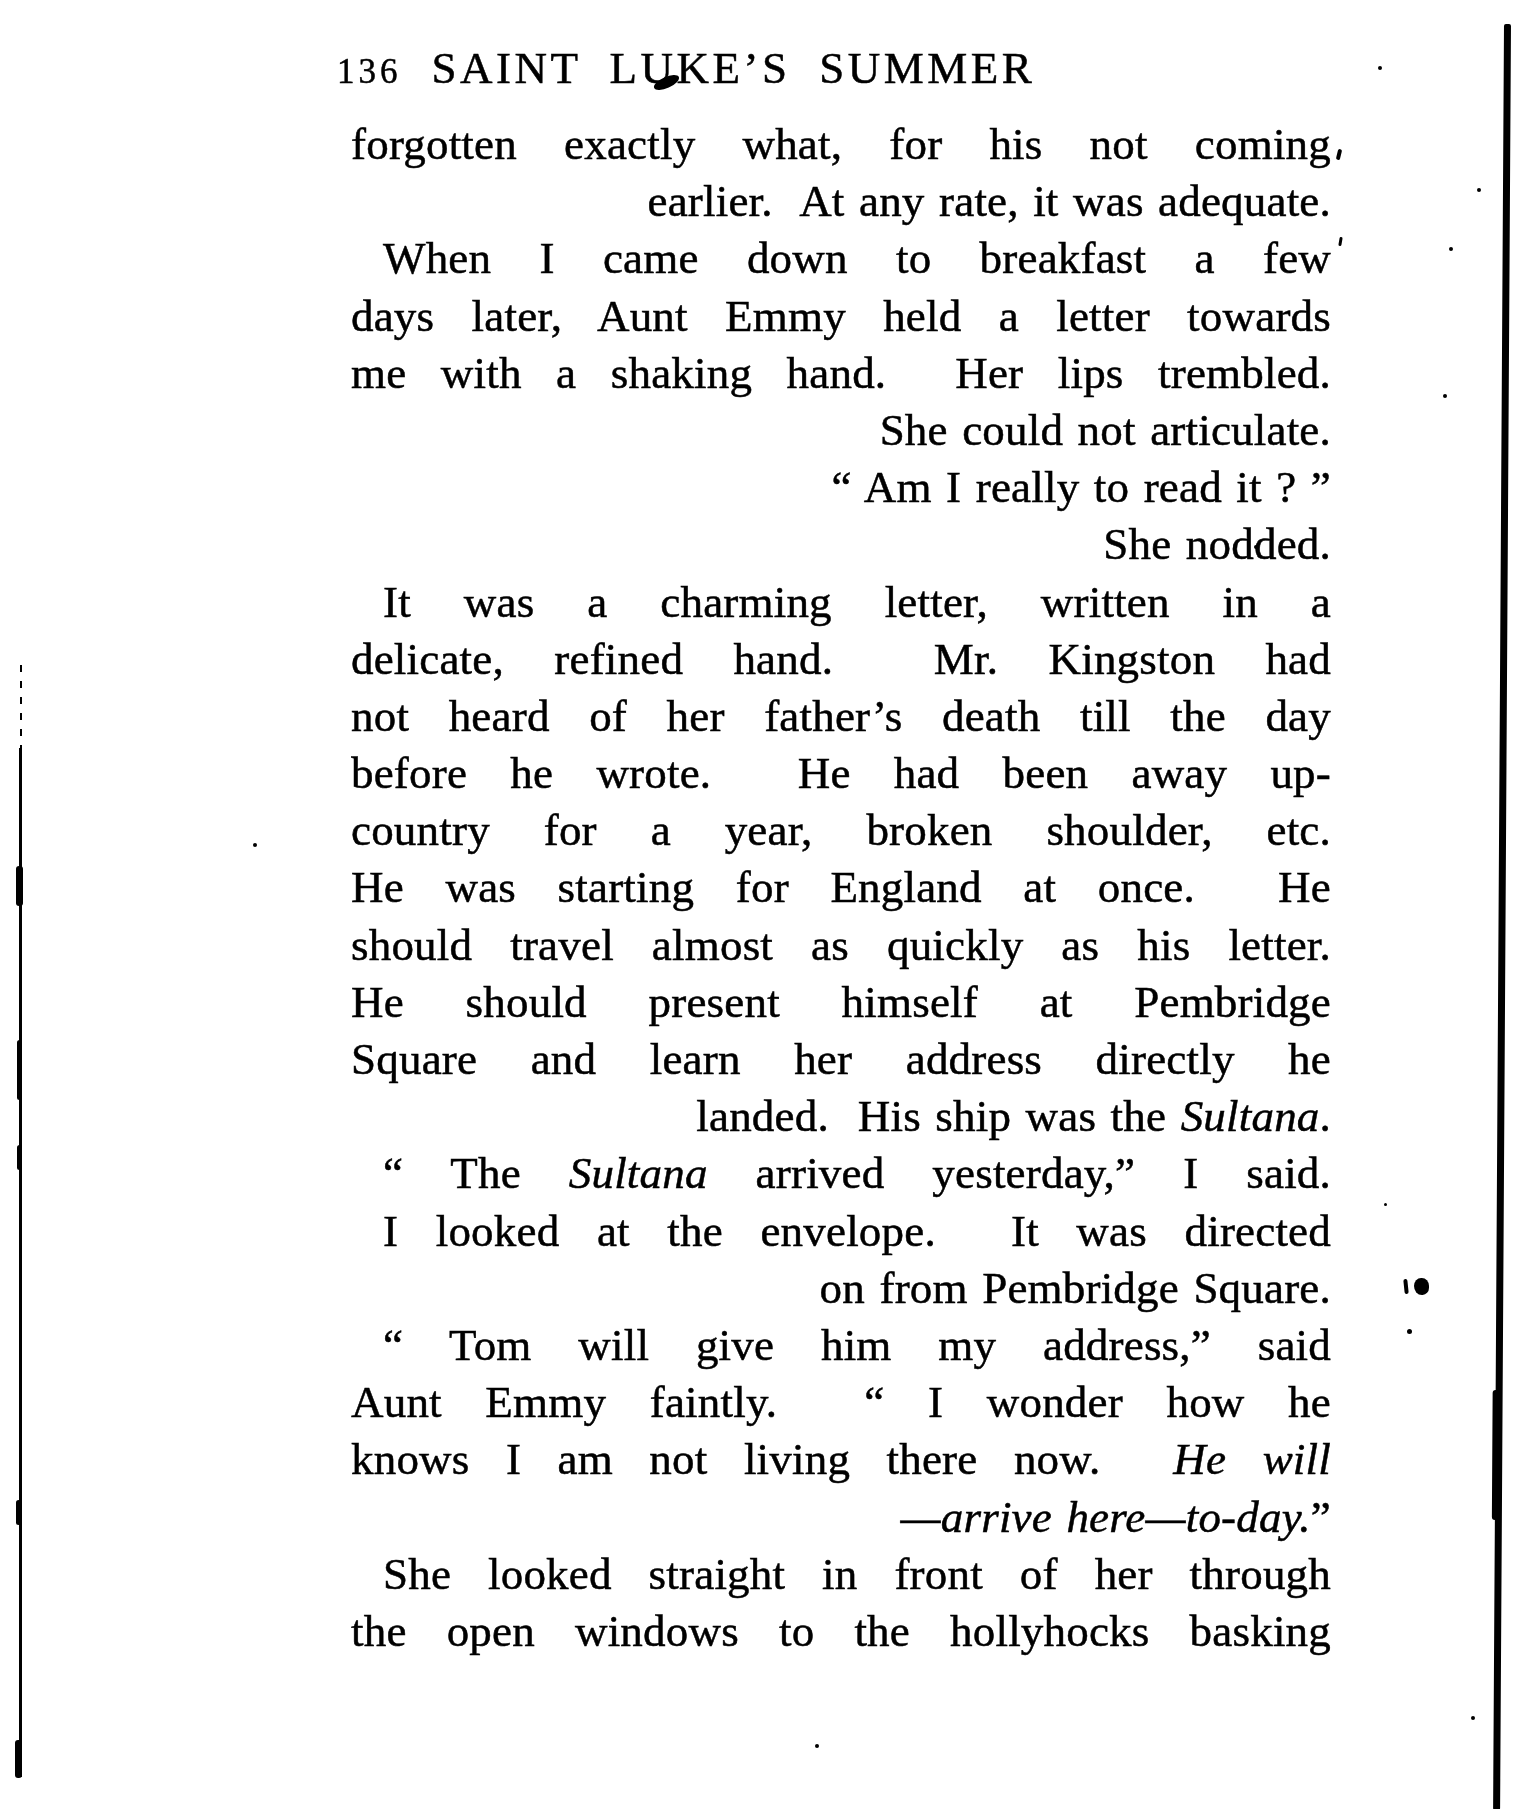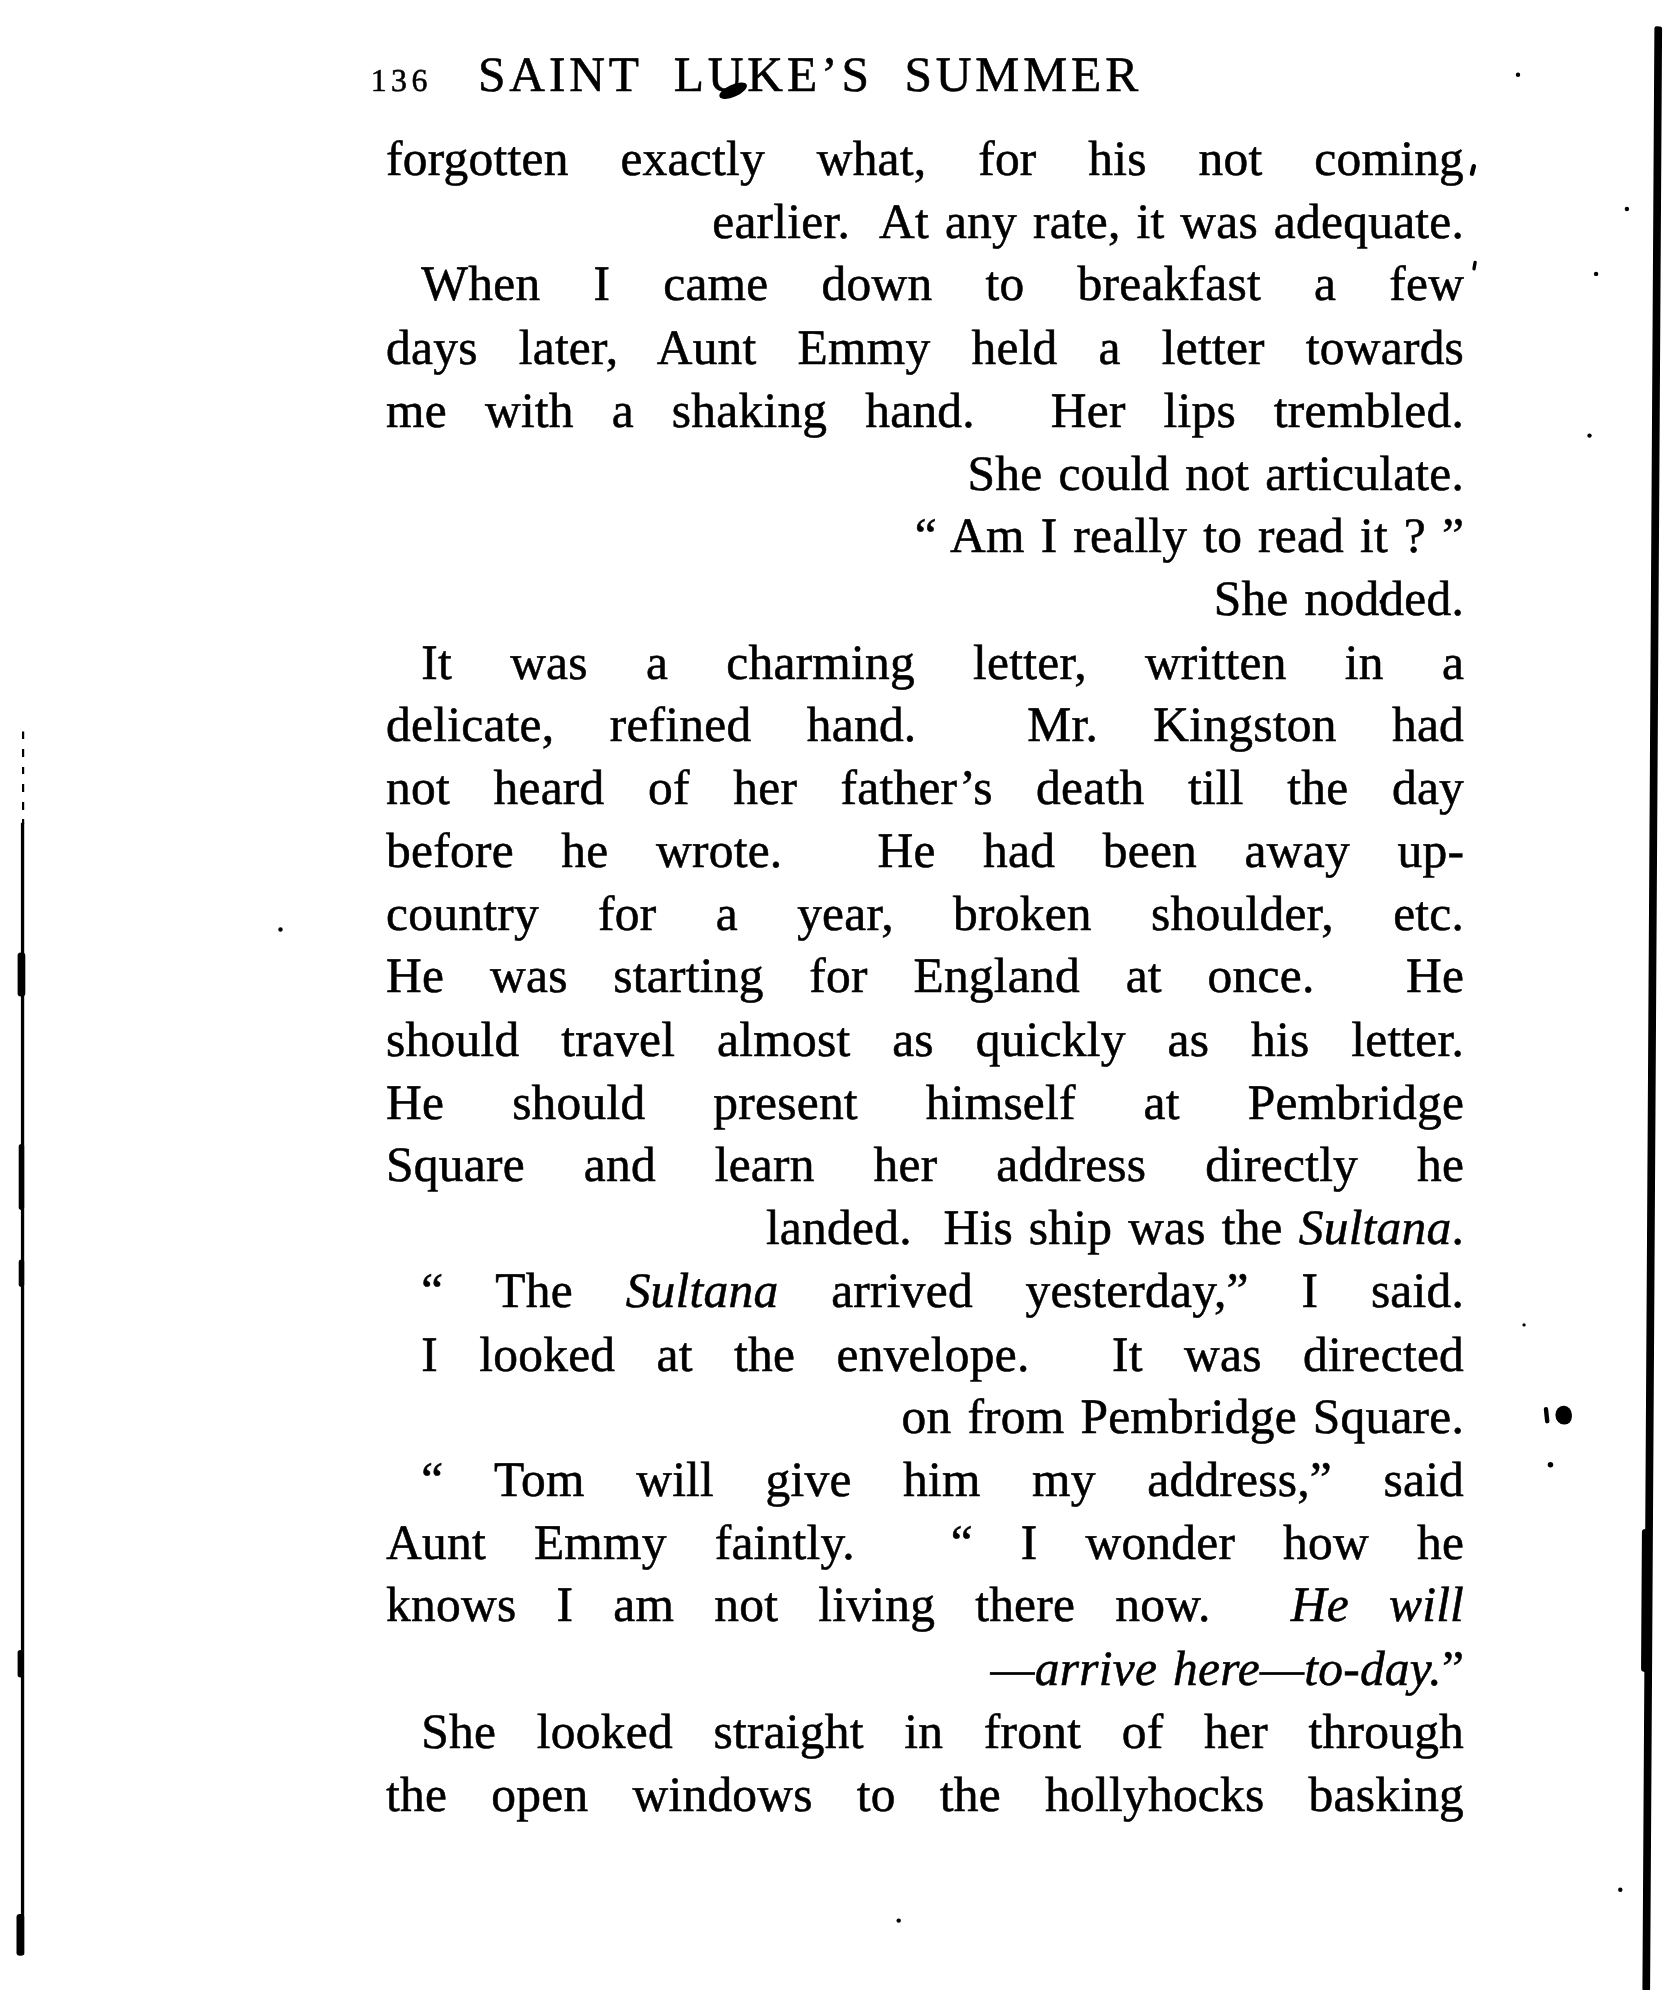--- a/index.html
+++ b/index.html
@@ -2,22 +2,22 @@
 <html><head>
 <meta charset="utf-8">
 <style>
   html,body{margin:0;padding:0;background:#e8e8e8;}
   .page{
     position:relative;width:1522px;height:1809px;background:#ffffff;
     font-family:"Liberation Serif", serif;color:#000;overflow:hidden;
     -webkit-text-stroke:0.5px #000;
   }
   .header{position:absolute;left:337px;top:42px;display:flex;align-items:baseline;}
-  .pagenum{font-size:29px;letter-spacing:4px;}
-  .title{font-size:45px;margin-left:42px;letter-spacing:3.5px;word-spacing:14px;white-space:pre;}
+  .pagenum{font-size:35px;letter-spacing:4px;}
+  .title{font-size:45px;margin-left:30px;letter-spacing:3.5px;word-spacing:14px;white-space:pre;}
   .text-block{
     position:absolute;left:336px;top:116px;width:980px;
     font-size:45px;line-height:57.2px;letter-spacing:0.2px;word-spacing:3px;margin-left:15px;
   }
   .line{white-space:pre-wrap;height:57.2px;overflow:hidden;text-align:right;}
   .line.j{text-align:justify;}
   .line.j::after{content:"";display:inline-block;width:100%;height:0;}
   .line.ind{padding-left:32px;}
   .it{font-style:italic;}
   

